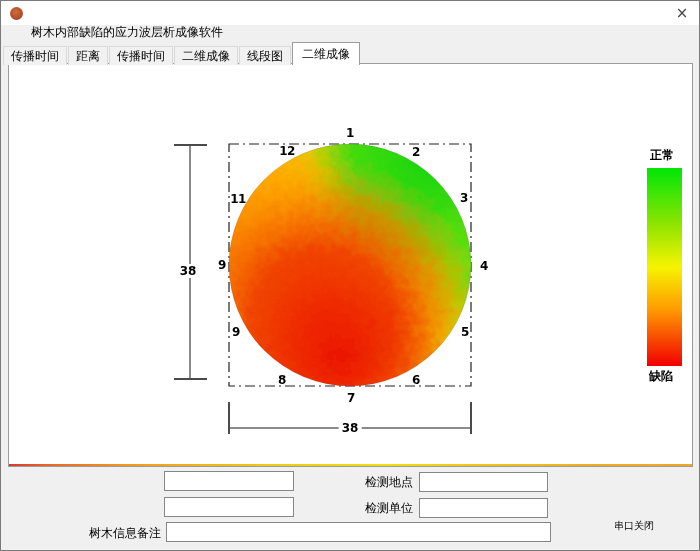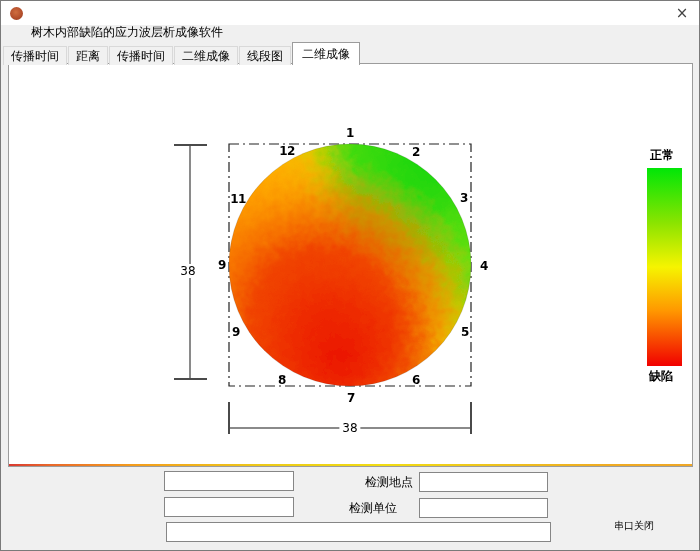--- a/index.html
+++ b/index.html
@@ -32,21 +32,21 @@
     background:linear-gradient(90deg,#d93a31 0%,#e9682a 6%,#f49c1c 18%,#edcb17 38%,
       #f2dd12 55%,#eec11c 72%,#f0ab22 88%,#efa726 100%);}
   
   .tomo-svg{position:absolute;left:227px;top:142px;z-index:2;}
   .sensor-label{position:absolute;transform:translate(-50%,-50%);font-weight:bold;
     font-size:12px;z-index:4;letter-spacing:-0.5px;}
   
   .dim{position:absolute;background:#8a8a8a;z-index:2;}
   .dim-cap{position:absolute;background:#4a4a4a;z-index:2;}
   .dim-label{position:absolute;transform:translate(-50%,-50%);background:#ffffff;
-    padding:0 3px;font-weight:normal;font-size:12px;z-index:3;}
+    padding:0 3px;font-weight:bold;font-size:12px;z-index:3;}
   
   .legend-svg{position:absolute;left:646px;top:167px;z-index:2;}
   .legend-label{position:absolute;transform:translateX(-50%);font-weight:bold;font-size:12px;z-index:2;}
   
   .fld-label{position:absolute;font-size:12px;text-align:right;line-height:20px;}
   .fld-input{position:absolute;border:1px solid #868686;background:#fff;height:20px;
     box-sizing:border-box;font-size:12px;padding:1px 3px;outline:none;}
   .status-text{position:absolute;left:613px;top:518px;font-size:10px;}
 </style>
 </head>
@@ -173,20 +173,21 @@
   </svg>
   <span class="legend-label" style="left:660px;top:367px">缺陷</span>
 
   <input class="fld-input" style="left: 163px; top: 470px; width: 130px;" value="">
 
   <label class="fld-label" style="left:340px;top:471px;width:72px">检测地点</label>
   <input class="fld-input" style="left: 418px; top: 471px; width: 129px;" value="">
 
   <input class="fld-input" style="left: 163px; top: 496px; width: 130px;" value="">
 
-  <label class="fld-label" style="left:324px;top:497px;width:72px">检测单位</label>
+  <label class="fld-label" style="left:340px;top:497px;width:72px">检测单位</label>
   <input class="fld-input" style="left: 418px; top: 497px; width: 129px;" value="">
 
+  <label class="fld-label" style="left:60px;top:522px;width:100px">树木信息备注</label>
   <input class="fld-input" style="left: 165px; top: 521px; width: 385px;" value="">
 
   <span class="status-text">串口关闭</span>
 
 </div>
 
 </body></html>

